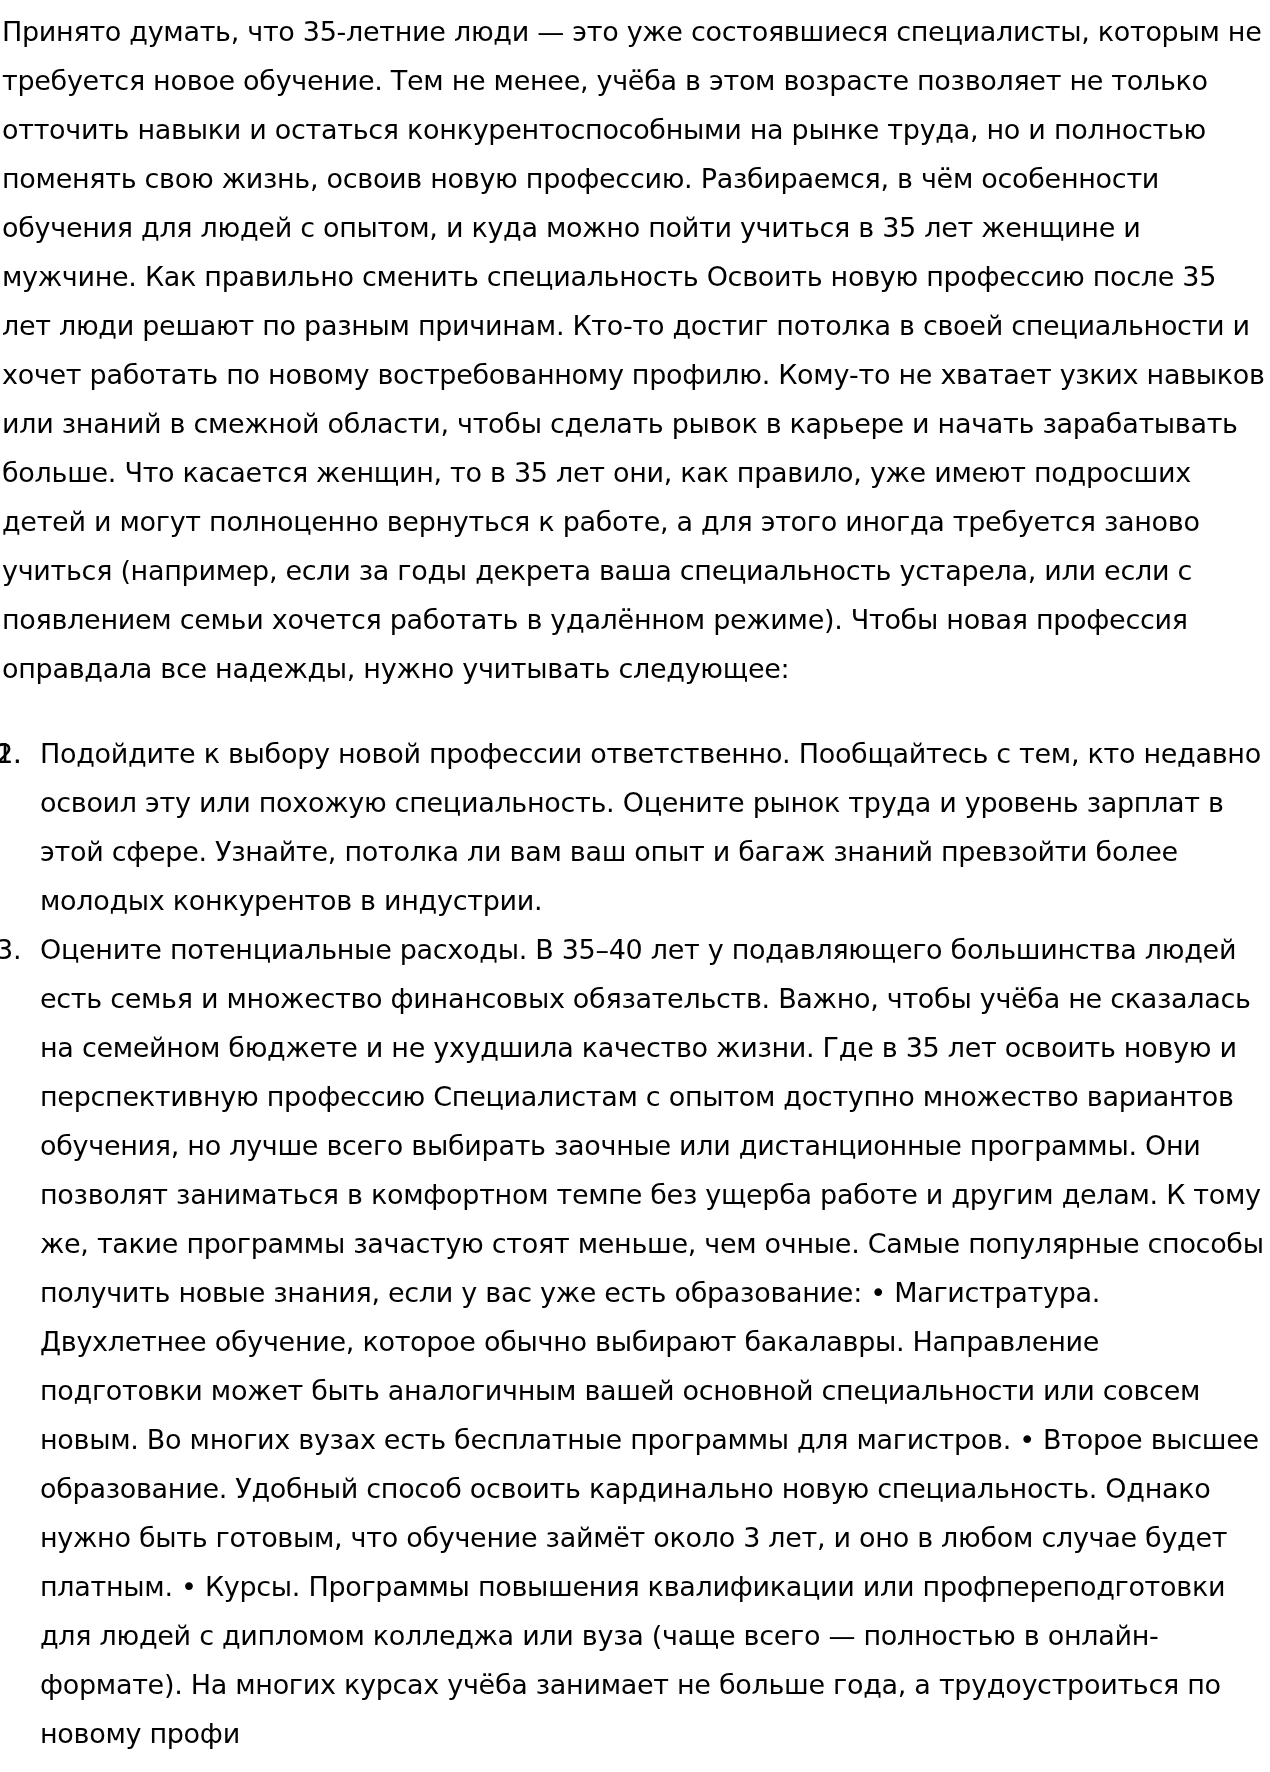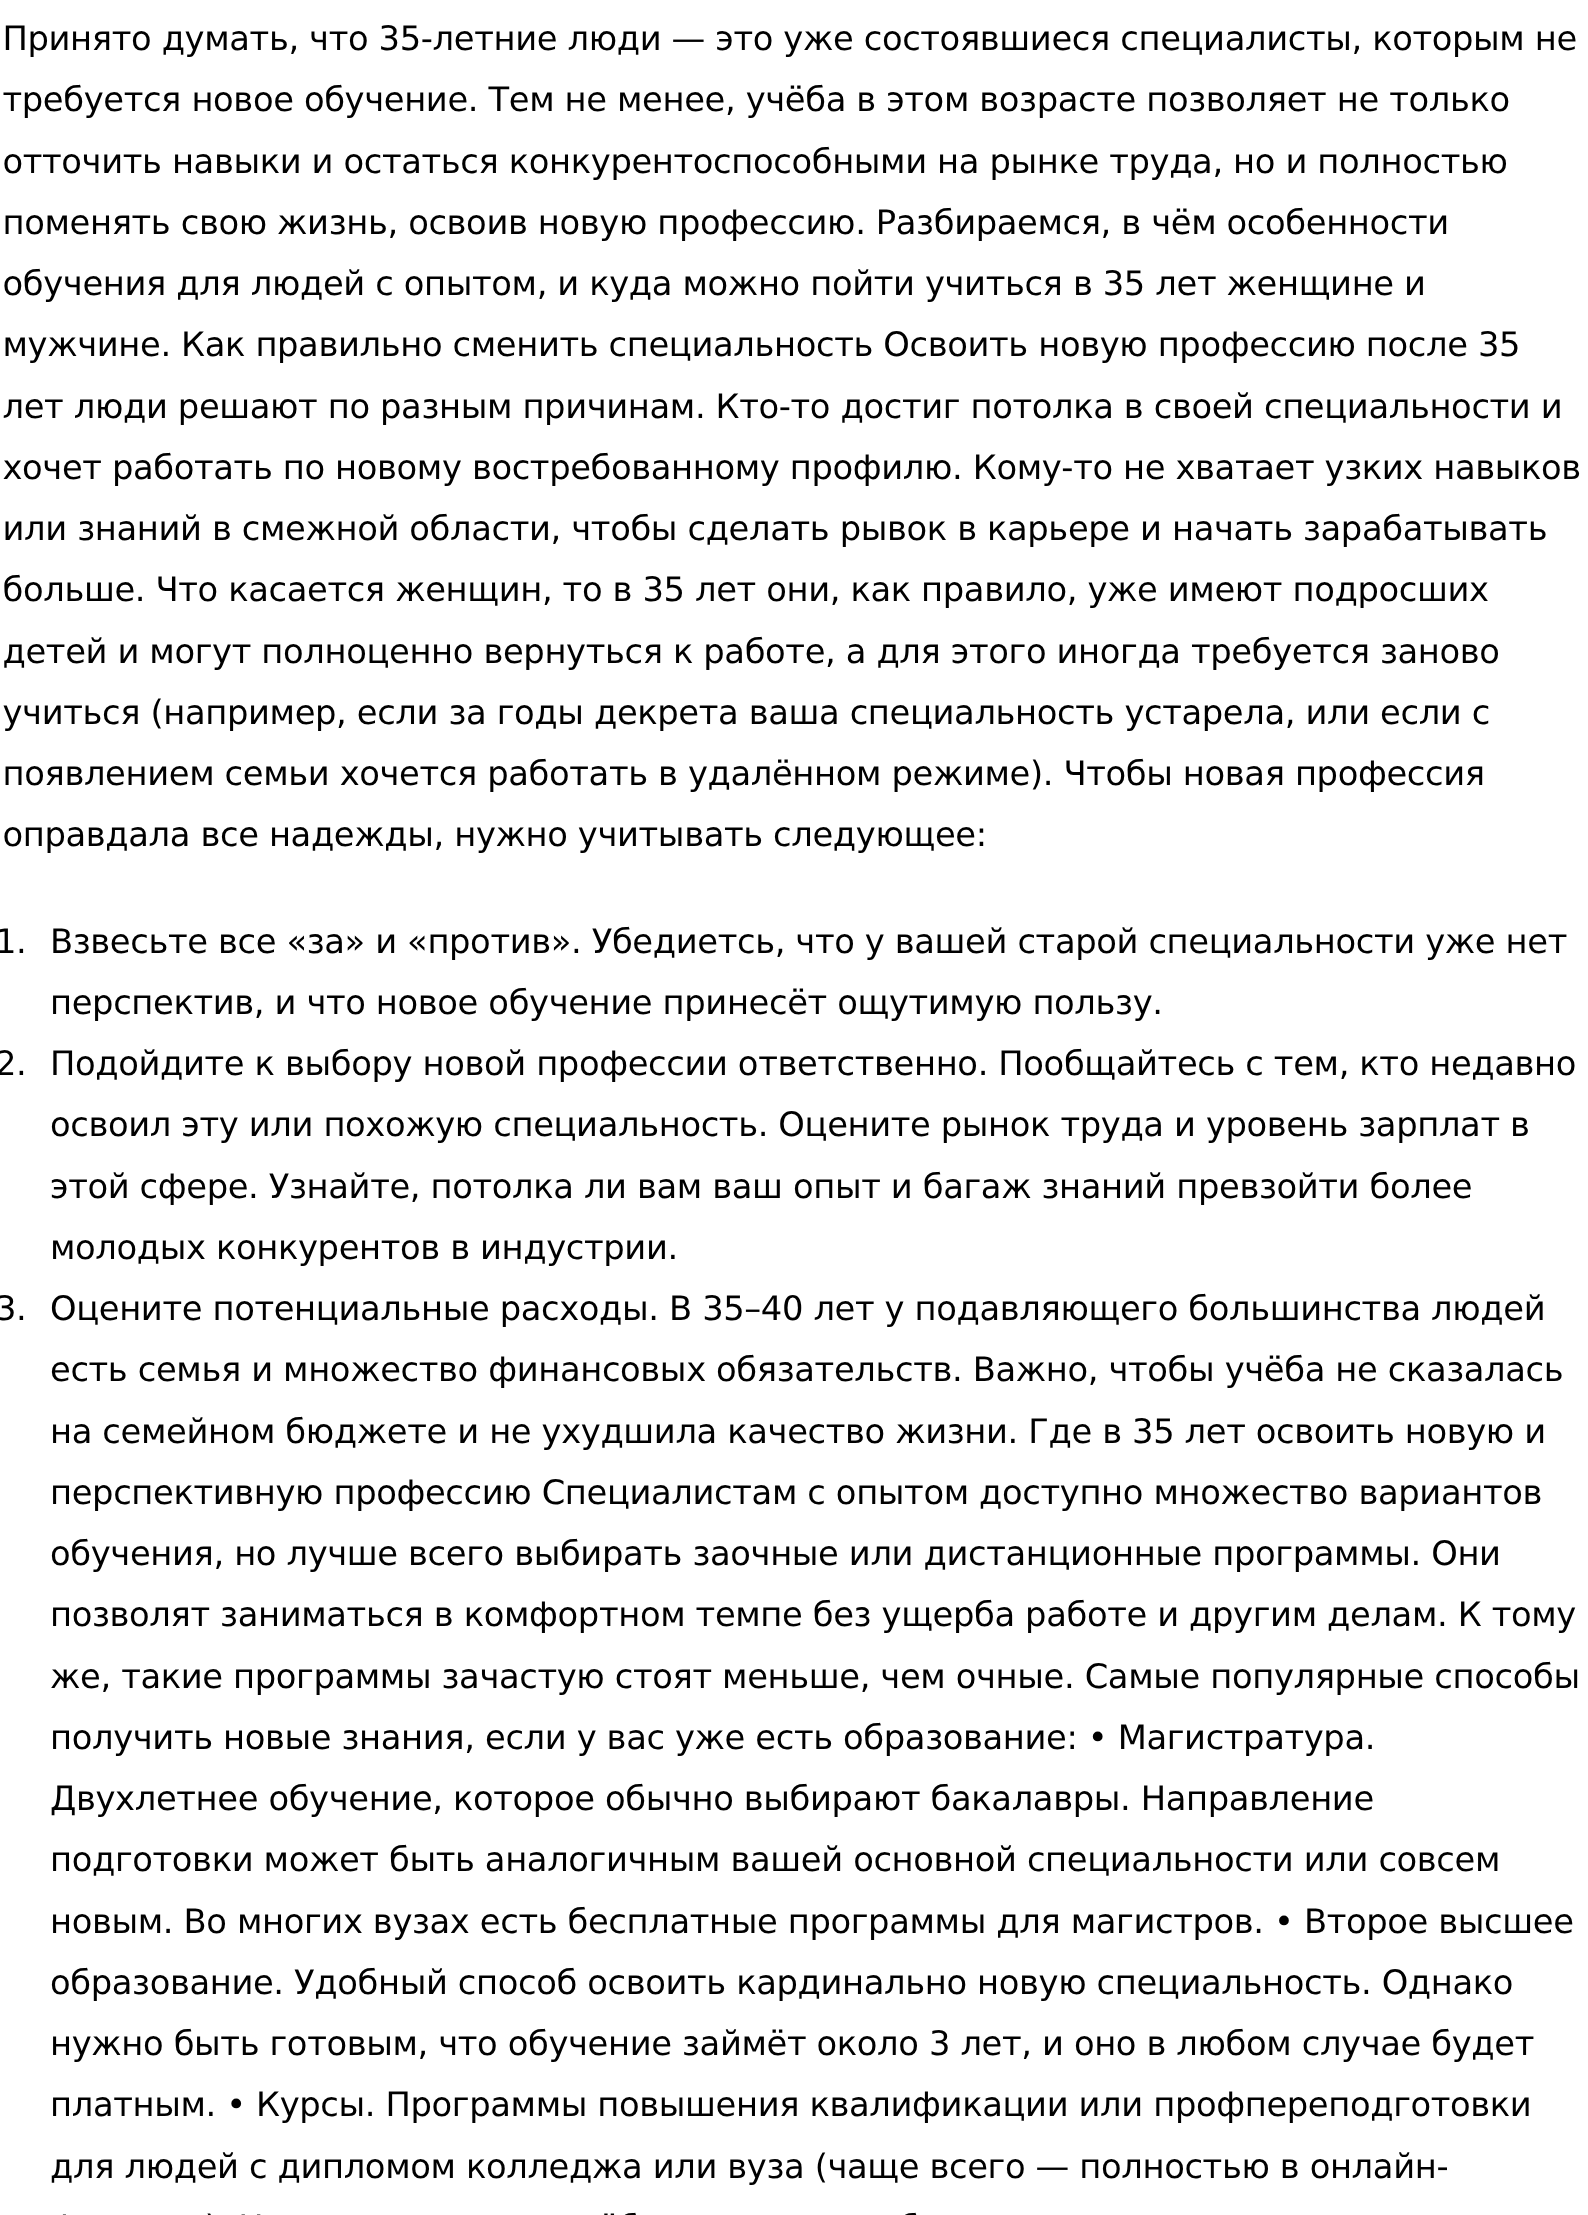--- a/index.html
+++ b/index.html
@@ -42,21 +42,20 @@
 </head>
 <body>
 
 <div class="page">
 
   <p class="body-text">Принято думать, что 35-летние люди — это уже состоявшиеся специалисты, которым не требуется новое обучение. Тем не менее, учёба в этом возрасте позволяет не только отточить навыки и остаться конкурентоспособными на рынке труда, но и полностью поменять свою жизнь, освоив новую профессию. Разбираемся, в чём особенности обучения для людей с опытом, и куда можно пойти учиться в 35 лет женщине и мужчине. Как правильно сменить специальность Освоить новую профессию после 35 лет люди решают по разным причинам. Кто-то достиг потолка в своей специальности и хочет работать по новому востребованному профилю. Кому-то не хватает узких навыков или знаний в смежной области, чтобы сделать рывок в карьере и начать зарабатывать больше. Что касается женщин, то в 35 лет они, как правило, уже имеют подросших детей и могут полноценно вернуться к работе, а для этого иногда требуется заново учиться (например, если за годы декрета ваша специальность устарела, или если с появлением семьи хочется работать в удалённом режиме). Чтобы новая профессия оправдала все надежды, нужно учитывать следующее:</p>
 
   <ol class="numbered-list">
     <li>
       <span class="num">1.</span>
-      <span class="txt">Взвесьте все «за» и «против». Убедиетсь, что у вашей старой специальности уже нет перспектив, и что новое обучение принесёт ощутимую пользу.</span>
     </li>
     <li>
       <span class="num">2.</span>
       <span class="txt">Подойдите к выбору новой профессии ответственно. Пообщайтесь с тем, кто недавно освоил эту или похожую специальность. Оцените рынок труда и уровень зарплат в этой сфере. Узнайте, потолка ли вам ваш опыт и багаж знаний превзойти более молодых конкурентов в индустрии.</span>
     </li>
     <li>
       <span class="num">3.</span>
       <span class="txt">Оцените потенциальные расходы. В 35–40 лет у подавляющего большинства людей есть семья и множество финансовых обязательств. Важно, чтобы учёба не сказалась на семейном бюджете и не ухудшила качество жизни. Где в 35 лет освоить новую и перспективную профессию Специалистам с опытом доступно множество вариантов обучения, но лучше всего выбирать заочные или дистанционные программы. Они позволят заниматься в комфортном темпе без ущерба работе и другим делам. К тому же, такие программы зачастую стоят меньше, чем очные. Самые популярные способы получить новые знания, если у вас уже есть образование: • Магистратура. Двухлетнее обучение, которое обычно выбирают бакалавры. Направление подготовки может быть аналогичным вашей основной специальности или совсем новым. Во многих вузах есть бесплатные программы для магистров. • Второе высшее образование. Удобный способ освоить кардинально новую специальность. Однако нужно быть готовым, что обучение займёт около 3 лет, и оно в любом случае будет платным. • Курсы. Программы повышения квалификации или профпереподготовки для людей с дипломом колледжа или вуза (чаще всего — полностью в онлайн-формате). На многих курсах учёба занимает не больше года, а трудоустроиться по новому профи</span>
     </li>
   </ol>

